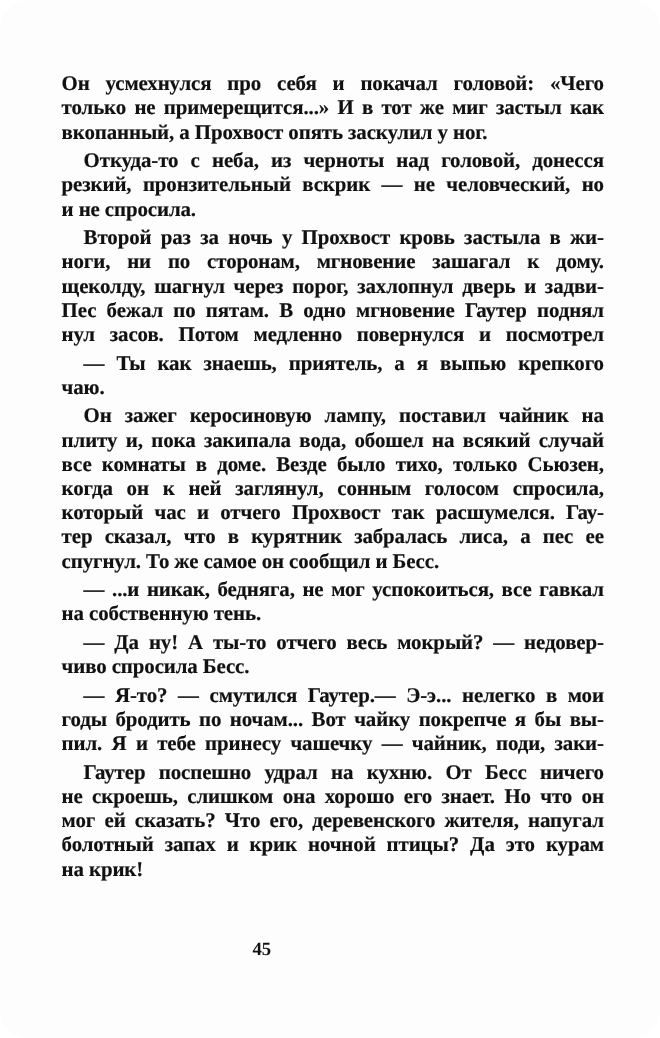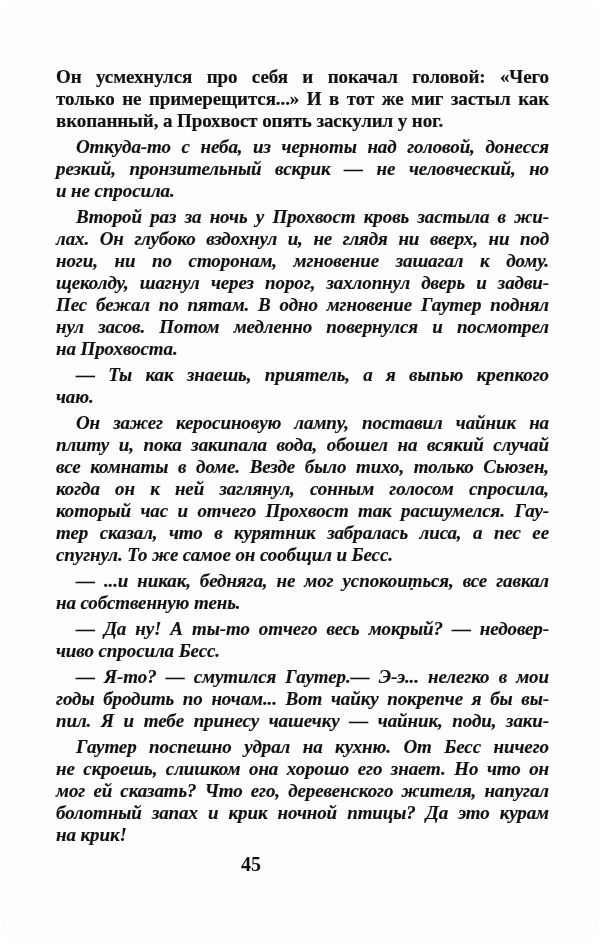--- a/index.html
+++ b/index.html
@@ -49,30 +49,29 @@
       white-space: nowrap;
     }
     .line.last {
       text-align-last: left;
     }
     .para.indent .line:first-child {
       padding-left: 20px;
     }
     .para.indent {
       text-indent: 0;
-      font-style: italic;
     }
     .page-number {
       position: absolute;
-      left: 13px;
+      left: 0;
       width: 476px;
       top: 853px;
       text-align: center;
       font-family: "Liberation Serif", "DejaVu Serif", serif;
-      font-size: 20px;
+      font-size: 17px;
       font-weight: bold;
       color: #111111;
     }
     .speck {
       position: absolute;
       width: 3px; height: 2px;
       background: #333;
       border-radius: 1px;
     }
   </style>
@@ -86,26 +85,24 @@
         <span class="line">только не примерещится...» И в тот же миг застыл как</span>
         <span class="line last">вкопанный, а Прохвост опять заскулил у ног.</span>
       </div>
       <div class="para indent">
         <span class="line">Откуда-то с неба, из черноты над головой, донесся</span>
         <span class="line">резкий, пронзительный вскрик — не человческий, но</span>
         <span class="line last">и не спросила.</span>
       </div>
       <div class="para indent">
         <span class="line">Второй раз за ночь у Прохвост кровь застыла в жи-</span>
-        <span class="line">лах. Он глубоко вздохнул и, не глядя ни вверх, ни под</span>
         <span class="line">ноги, ни по сторонам, мгновение зашагал к дому.</span>
         <span class="line">щеколду, шагнул через порог, захлопнул дверь и задви-</span>
         <span class="line">Пес бежал по пятам. В одно мгновение Гаутер поднял</span>
         <span class="line">нул засов. Потом медленно повернулся и посмотрел</span>
-        <span class="line last">на Прохвоста.</span>
       </div>
       <div class="para indent">
         <span class="line">— Ты как знаешь, приятель, а я выпью крепкого</span>
         <span class="line last">чаю.</span>
       </div>
       <div class="para indent">
         <span class="line">Он зажег керосиновую лампу, поставил чайник на</span>
         <span class="line">плиту и, пока закипала вода, обошел на всякий случай</span>
         <span class="line">все комнаты в доме. Везде было тихо, только Сьюзен,</span>
         <span class="line">когда он к ней заглянул, сонным голосом спросила,</span>

